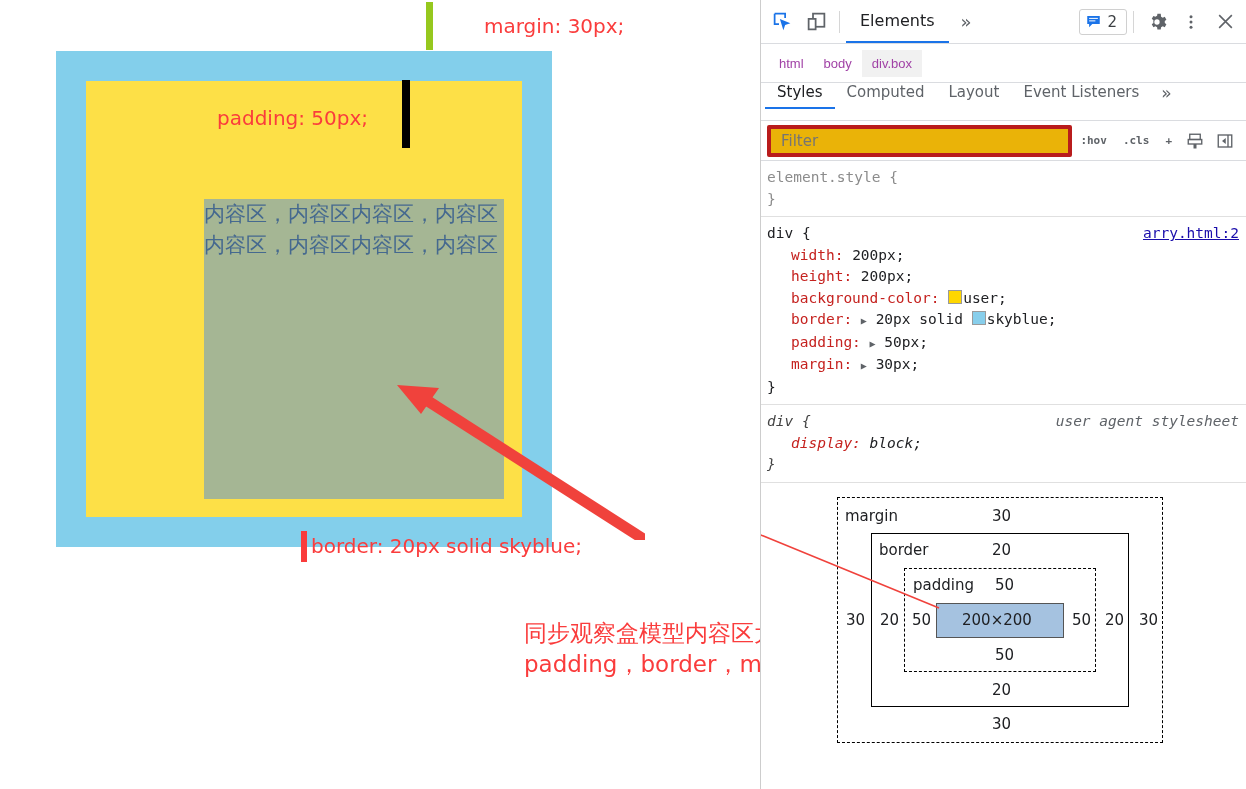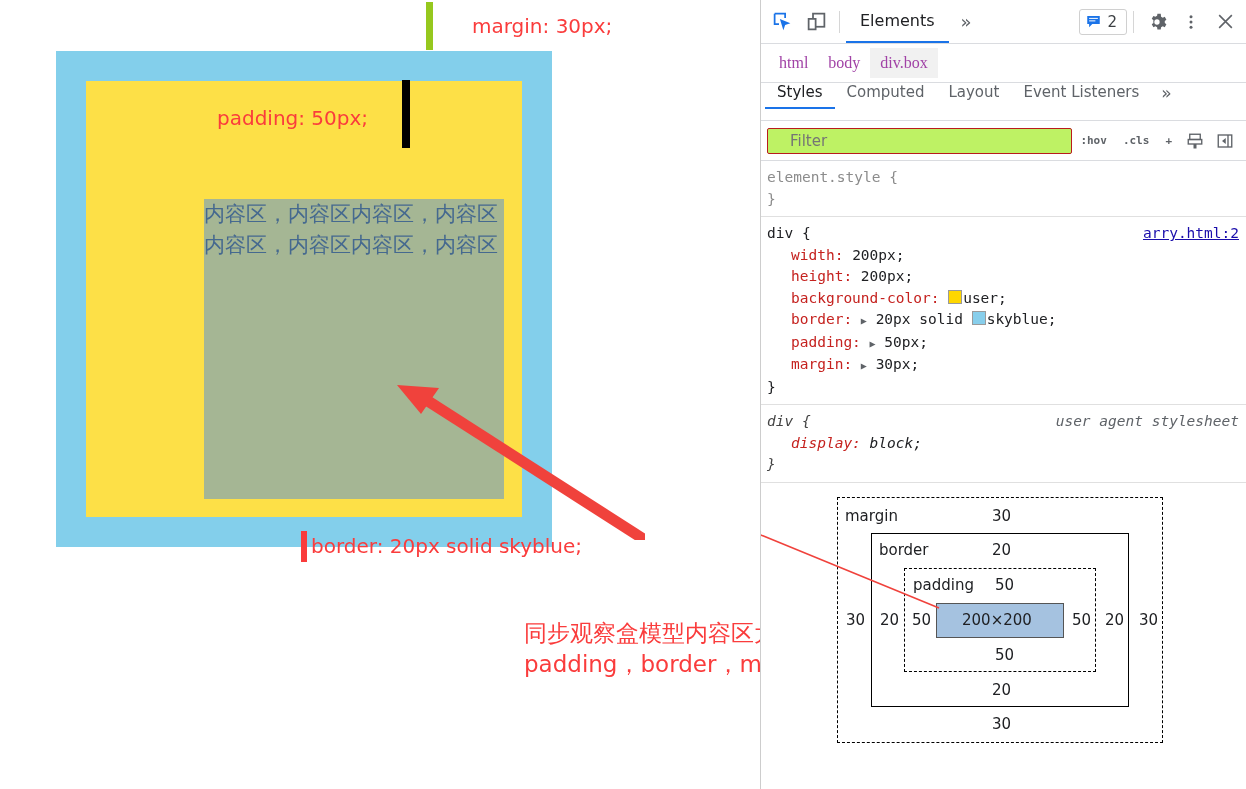--- a/index.html
+++ b/index.html
@@ -33,21 +33,21 @@
     overflow:hidden;
   }
 
   .label {
     position:absolute;
     color:#fa3c3c;
     font-size:20px;
     font-family:"DejaVu Sans", sans-serif;
     white-space:nowrap;
   }
-  #label-margin  { left:472px; top:14px; }
+  #label-margin  { left:484px; top:14px; }
   #label-padding { left:217px; top:106px; }
   #label-border  { left:311px; top:534px; }
 
   .bar { position:absolute; }
   #bar-margin  { left:426px; top:2px;   width:7px;  height:48px; background:#96c81e; }
   #bar-padding { left:402px; top:80px;  width:8px;  height:68px; background:#000000; }
   #bar-border  { left:301px; top:531px; width:6px;  height:31px; background:#fa3c3c; }
 
   #big-arrow { position:absolute; left:395px; top:380px; width:250px; height:160px; pointer-events:none; }
 
@@ -90,43 +90,43 @@
     border:1px solid #d0d0d0; border-radius:3px;
     padding:2px 9px 2px 6px; height:26px; box-sizing:border-box; cursor:pointer;
   }
   #console-badge-count { font-size:15px; color:#3c4043; }
 
   
   #dt-breadcrumb {
     height:39px; display:flex; align-items:center;
     border-bottom:1px solid #dadce0; padding-left:8px; box-sizing:border-box;
   }
-  .crumb { font-size:16px; color:#a142a6; padding:6px 10px; cursor:pointer; font-family:Liberation Serif, serif; }
+  .crumb { font-size:13px; color:#a142a6; padding:6px 10px; cursor:pointer; font-family:Liberation Sans, sans-serif; }
   .crumb.sel { background:#f1f1f1; }
 
   
   #dt-styletabs {
     height:38px; display:flex; align-items:flex-start;
     border-bottom:1px solid #dadce0; padding-left:4px; box-sizing:border-box;
   }
   .stab {
     font-size:15px; color:#5f6368; padding:0 12px 8px; cursor:pointer;
   }
   .stab.active { color:#202124; border-bottom:2px solid #1a73e8; padding-bottom:6px; }
   #stabs-more { color:#5f6368; font-size:17px; padding:0 10px 6px; cursor:pointer; }
 
   
   #dt-filterrow {
     height:40px; display:flex; align-items:center; gap:0;
     border-bottom:1px solid #dadce0; padding:0 6px; box-sizing:border-box;
   }
   #filter-input {
-    flex:1; height:24px; border:1px solid #b91c1c; border-radius:2px;
-    font-size:15px; padding:0 22px; color:#3c4043; outline:none;
-    font-family:"DejaVu Sans", sans-serif; background:#bef264; min-width:0;
+    flex:1; height:24px; border:4px solid #b91c1c; border-radius:2px;
+    font-size:15px; padding:0 10px; color:#3c4043; outline:none;
+    font-family:"DejaVu Sans", sans-serif; background:#eab308; min-width:0;
   }
   .fr-btn {
     font-family:"DejaVu Sans Mono", monospace; font-weight:bold;
     font-size:11px; color:#5f6368; padding:0 8px; cursor:pointer; white-space:nowrap;
   }
   .fr-icon { width:30px; height:26px; display:flex; align-items:center; justify-content:center; cursor:pointer; }
 
   
   #dt-rules { font-family:"DejaVu Sans Mono", monospace; font-size:14.5px; line-height:21.5px; }
   .rule { padding:6px 0 6px 6px; border-bottom:1px solid #e0e0e0; position:relative; }

